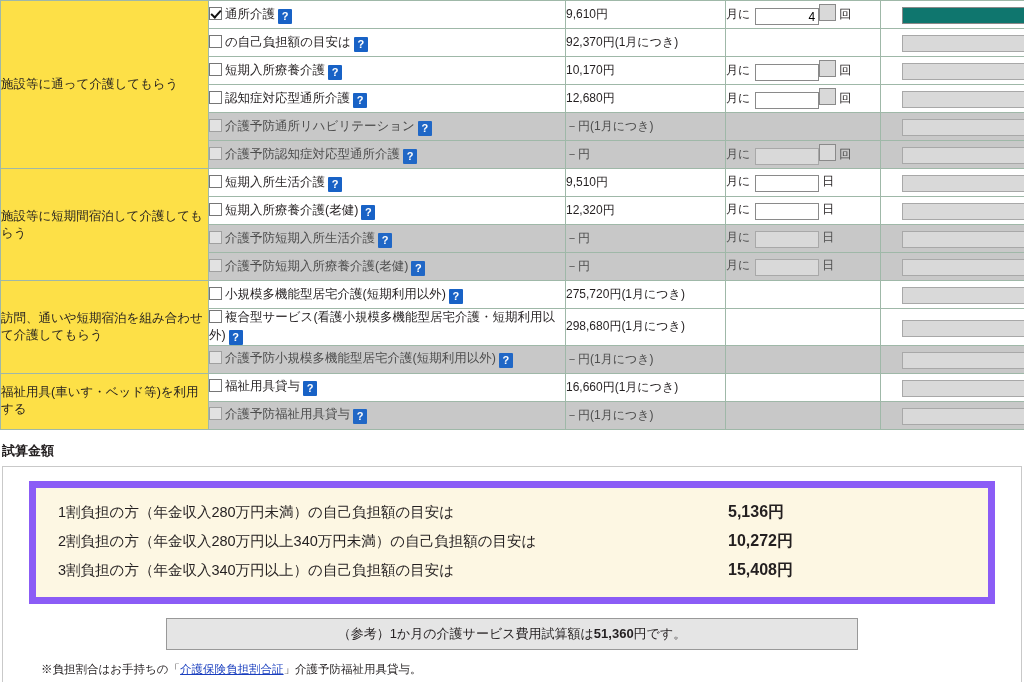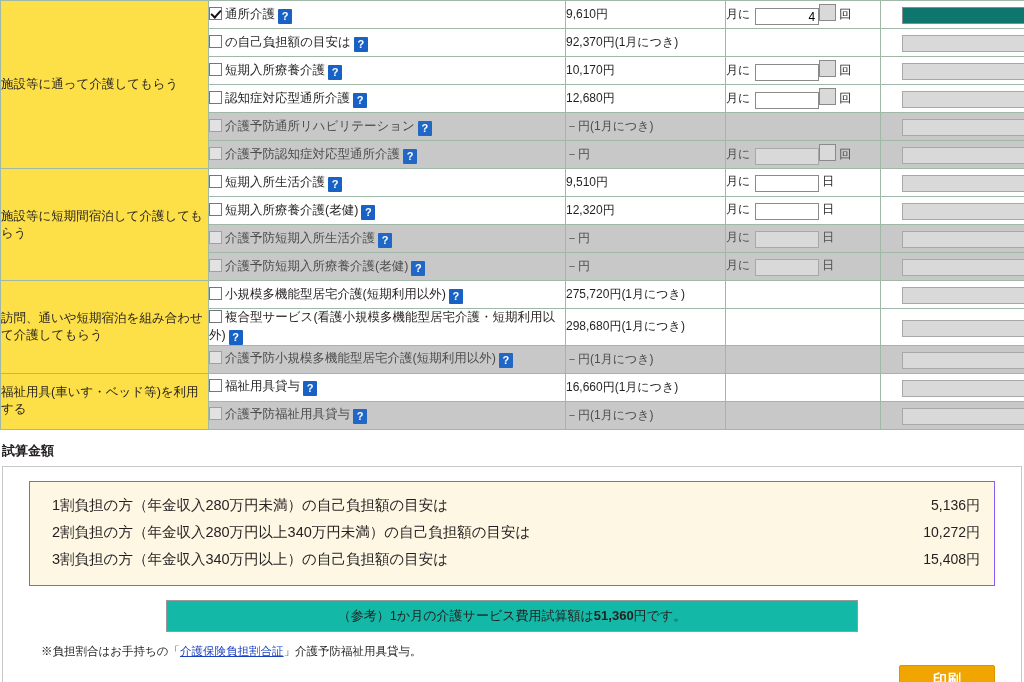--- a/index.html
+++ b/index.html
@@ -151,42 +151,42 @@
     margin: 12px 0 6px 2px;
   }
 
   .result-outer {
     border: 1px solid #c9c9c9;
     background: #ffffff;
     margin: 0 2px;
     padding: 14px 12px 10px 12px;
   }
   .result-box {
-    border: 1px solid #8b5cf6;
+    border: 7px solid #8b5cf6;
     background: #fdf7e3;
     padding: 10px 14px 12px 22px;
     margin: 0 14px 14px 14px;
   }
   .result-row {
     display: flex;
     align-items: baseline;
     font-size: 14.5px;
     padding: 4px 0;
   }
   .result-row .rlabel { flex: 1; }
   .result-row .rvalue {
-    font-weight: normal;
-    font-size: 14px;
+    font-weight: bold;
+    font-size: 16px;
     width: 270px;
-    text-align: right;
+    text-align: left;
     padding-left: 24px;
   }
   .ref-box {
     border: 1px solid #999;
-    background: #14b8a6;
+    background: #e5e5e5;
     margin: 0 auto 12px auto;
     width: 692px;
     text-align: center;
     font-size: 13px;
     padding: 6px 0;
   }
   .ref-box b { font-weight: bold; }
   .note {
     font-size: 11.5px;
     margin-left: 26px;

